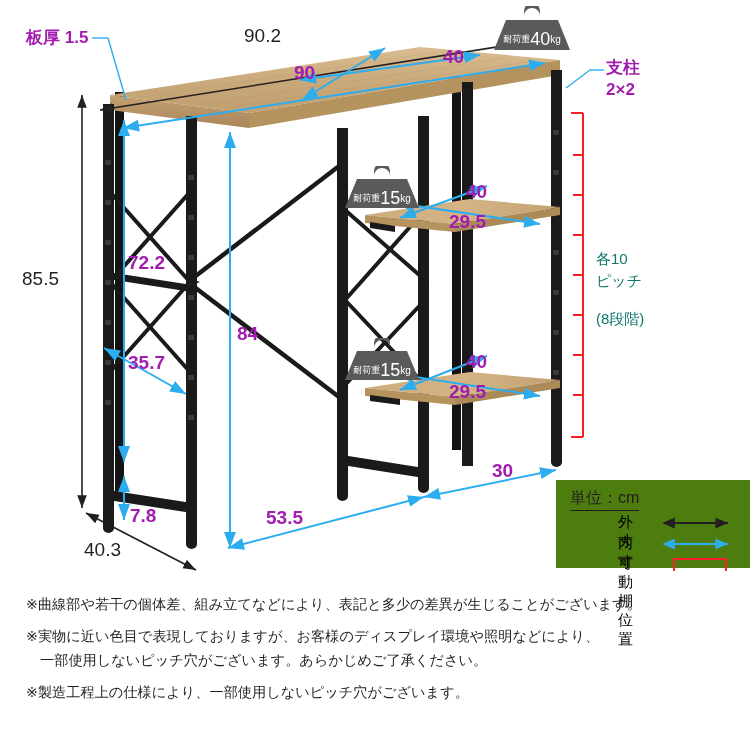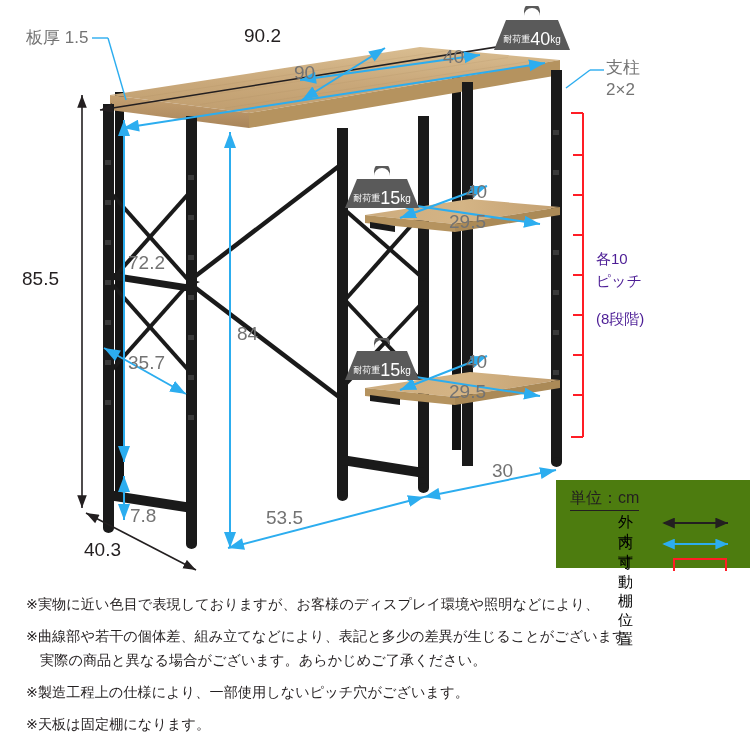--- a/index.html
+++ b/index.html
@@ -13,22 +13,22 @@
   }
   #root{position:relative;width:750px;height:750px;}
 
   
   .stage{position:absolute;left:0;top:0;width:750px;height:585px;}
   .stage svg{position:absolute;left:0;top:0;}
 
   
   .lbl{position:absolute;white-space:nowrap;line-height:1.15;}
   .lbl.black{color:#231f20;}
-  .lbl.blue{color:#737373;}
-  .lbl.red{color:#4c1d95;}
+  .lbl.blue{color:#a21caf;font-weight:bold;}
+  .lbl.red{color:#0f766e;}
 
   .t-lg{font-size:19px;}
   .t-md{font-size:17px;}
   .t-sm{font-size:15px;}
 
   
   .badge{position:absolute;}
   .badge .bd-txt{
     position:absolute;left:0;top:0;width:100%;height:100%;
     display:flex;align-items:center;justify-content:center;
@@ -366,20 +366,19 @@
           <svg width="60" height="16" viewBox="0 0 60 16">
             <path d="M4,15 L4,3 L56,3 L56,15" stroke="#ff1d25" stroke-width="2" fill="none"></path>
           </svg>
         </span>
       </div>
     </div>
 
   </div>
 
   <div class="notes">
+    <p>※曲線部や若干の個体差、組み立てなどにより、表記と多少の差異が生じることがございます。</p>
     <p>※実物に近い色目で表現しておりますが、お客様のディスプレイ環境や照明などにより、</p>
-    <p>※曲線部や若干の個体差、組み立てなどにより、表記と多少の差異が生じることがございます。</p>
-    <p class="indent2">実際の商品と異なる場合がございます。あらかじめご了承ください。</p>
+    <p class="indent2">一部使用しないピッチ穴がございます。あらかじめご了承ください。</p>
     <p>※製造工程上の仕様により、一部使用しないピッチ穴がございます。</p>
-    <p>※天板は固定棚になります。</p>
   </div>
 
 </div>
 
 </body></html>

